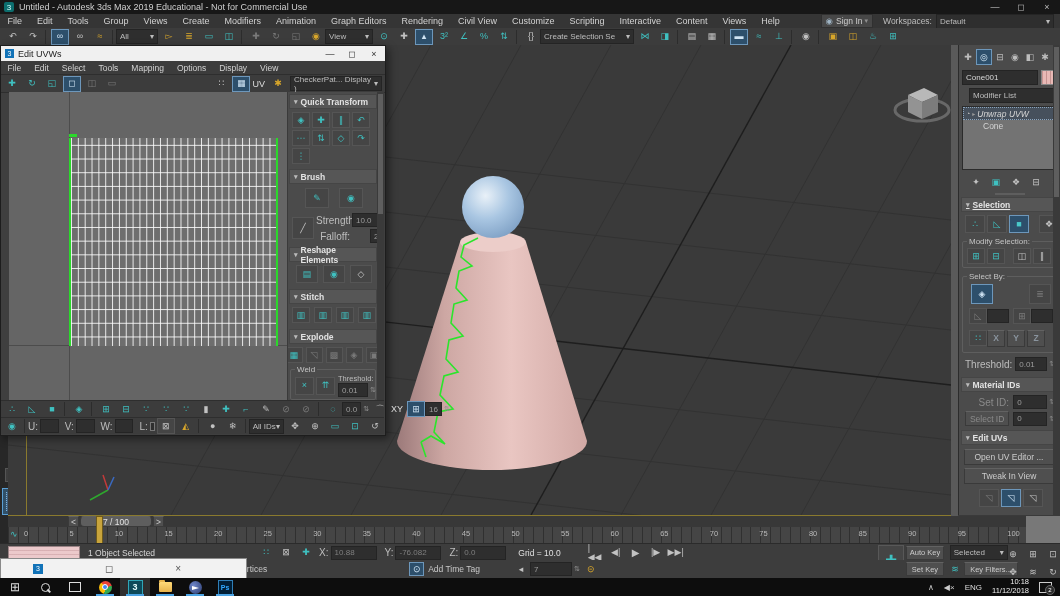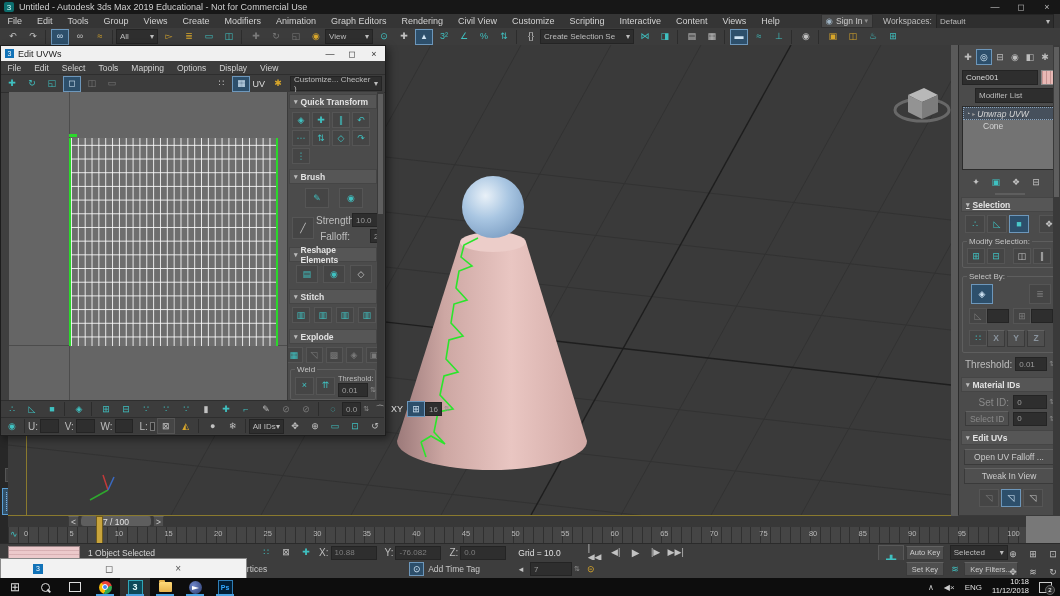--- a/index.html
+++ b/index.html
@@ -296,21 +296,21 @@
       <span class="cp-tab">◉</span>
       <span class="cp-tab">◧</span>
       <span class="cp-tab">✱</span>
       <span style="margin-left:auto;color:#999;font-size:7px;">▸</span>
     </div>
     <div class="r" style="padding:3px 3px 0 3px;">
       <span class="fld" style="flex:1;height:13px;color:#d8d8d8;">Cone001</span>
       <span style="width:15px;height:13px;margin-left:3px;background:#e8b9b6;border:1px solid #888;
         background-image:repeating-linear-gradient(to right,rgba(150,90,90,.4) 0 1px,transparent 1px 4px);"></span>
     </div>
-    <div style="padding:3px 3px 0 16px;">
+    <div style="padding:3px 3px 0 10px;">
       <span class="dd" style="width:92px;">
         <span>Modifier List</span>
           <span>▾</span>
       </span>
     </div>
     <div style="margin:3px;height:62px;background:#737373;border:1px solid #2b2b2b;">
       <div class="stack-row" style="background:#46505c;border:1px dotted #8aa4bd;">
         <span style="color:#bdbdbd;font-size:7px;margin-right:2px;">◔</span>
         <span style="color:#999;font-size:6px;margin-right:2px;">▸</span>
         <span style="font-style:italic;">Unwrap UVW</span>
@@ -391,21 +391,21 @@
       <span class="btn" style="width:42px;height:13px;color:#8a8a8a;">Select ID</span>
       <span class="fld" style="width:26px;margin-left:4px;">0</span>
       <span class="spin">⇅</span>
     </div>
 
     <div class="hdr" style="margin:4px 2px 0 2px;">
       <span class="tri">▾</span>
         <span>Edit UVs</span>
     </div>
     <div style="padding:4px 5px 0 5px;">
-      <span class="btn" style="width:88px;height:14px;">Open UV Falloff ...</span>
+      <span class="btn" style="width:88px;height:14px;">Open UV Editor ...</span>
     </div>
     <div style="padding:3px 5px 0 5px;">
       <span class="btn" style="width:88px;height:14px;">Tweak In View</span>
     </div>
     <div class="r" style="padding:4px 0 0 0;justify-content:center;">
       <span class="ib gray" style="width:18px;height:16px;">◹</span>
       <span class="ib pressed" style="width:18px;height:16px;">◹</span>
       <span class="ib" style="width:18px;height:16px;">◹</span>
     </div>
   </div>
@@ -440,21 +440,21 @@
       <span class="ib flat teal">◱</span>
       <span class="ib pressed">◻</span>
       <span class="ib flat gray">◫</span>
       <span class="ib flat gray">▭</span>
       <span style="margin-left:auto;" class="r">
         <span class="ib flat">∷</span>
         <span class="ib pressed">▦</span>
         <span style="font-size:9px;color:#ddd;margin:0 2px;">UV</span>
         <span class="ib flat gold">✱</span>
         <span class="dd" style="width:84px;margin:0 3px;">
-          <span>Customize... Checker )</span>
+          <span>CheckerPat... Display )</span>
             <span>▾</span>
         </span>
       </span>
     </div>
 
     <div id="uv-canvas">
       <div class="abs" style="left:60px;top:0;width:1px;height:308px;background:#4c4c4c;"></div>
       <div class="abs" style="left:0;top:253px;width:278px;height:1px;background:#4c4c4c;"></div>
       <div class="abs checker uvgrid" style="left:60px;top:46px;width:205px;height:208px;
         border-left:2px solid #2bd82b;border-right:2px solid #2bd82b;"></div>

